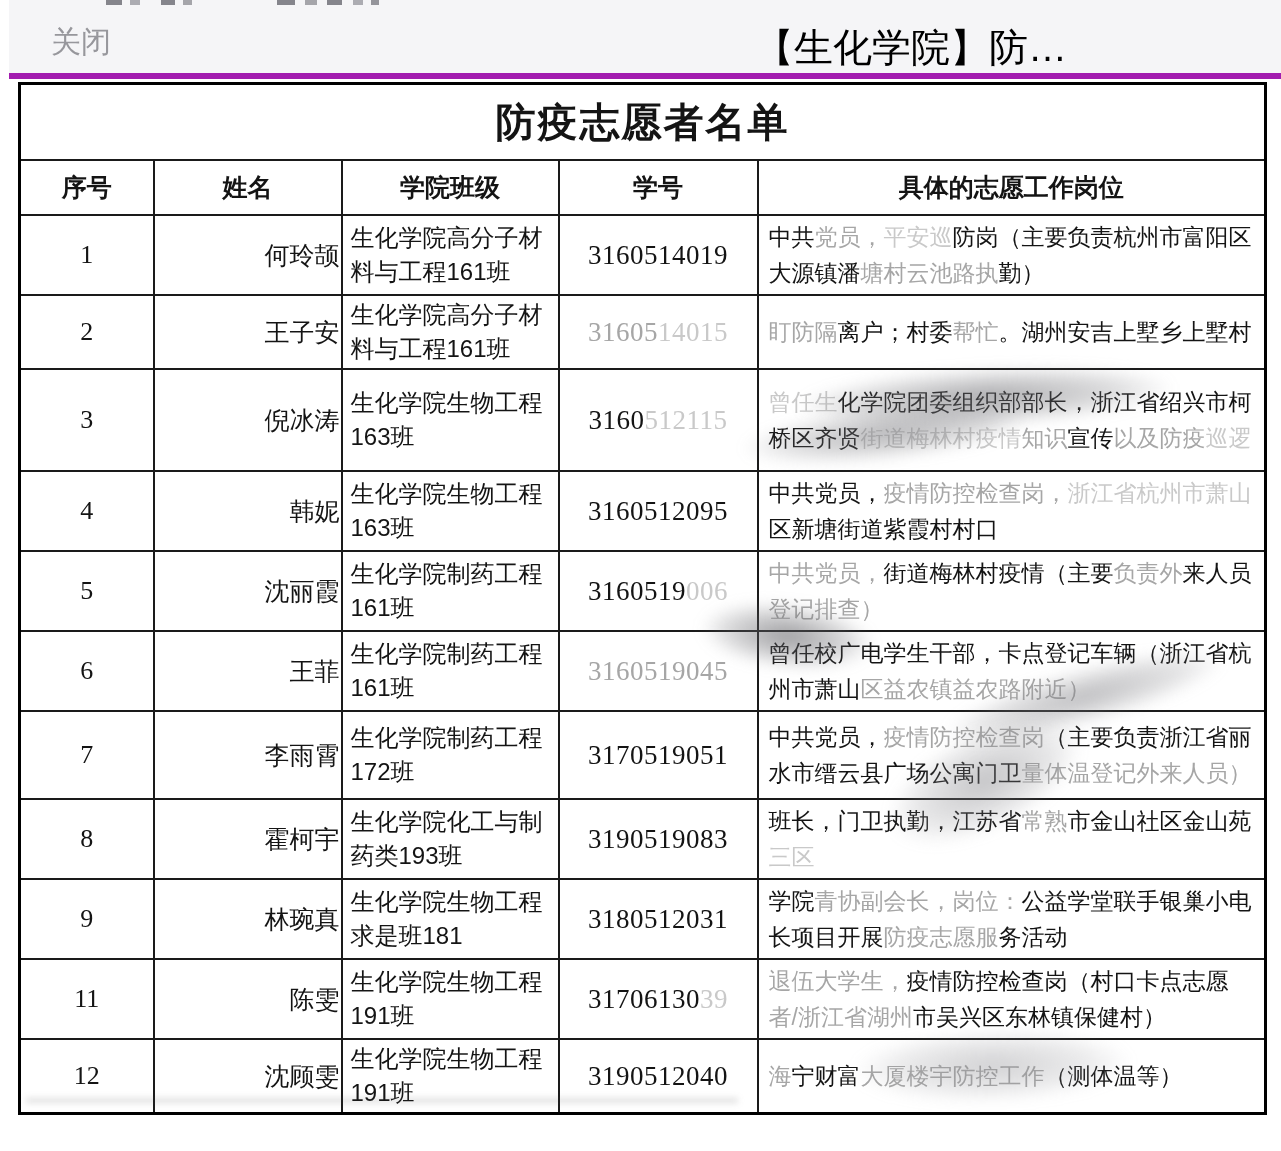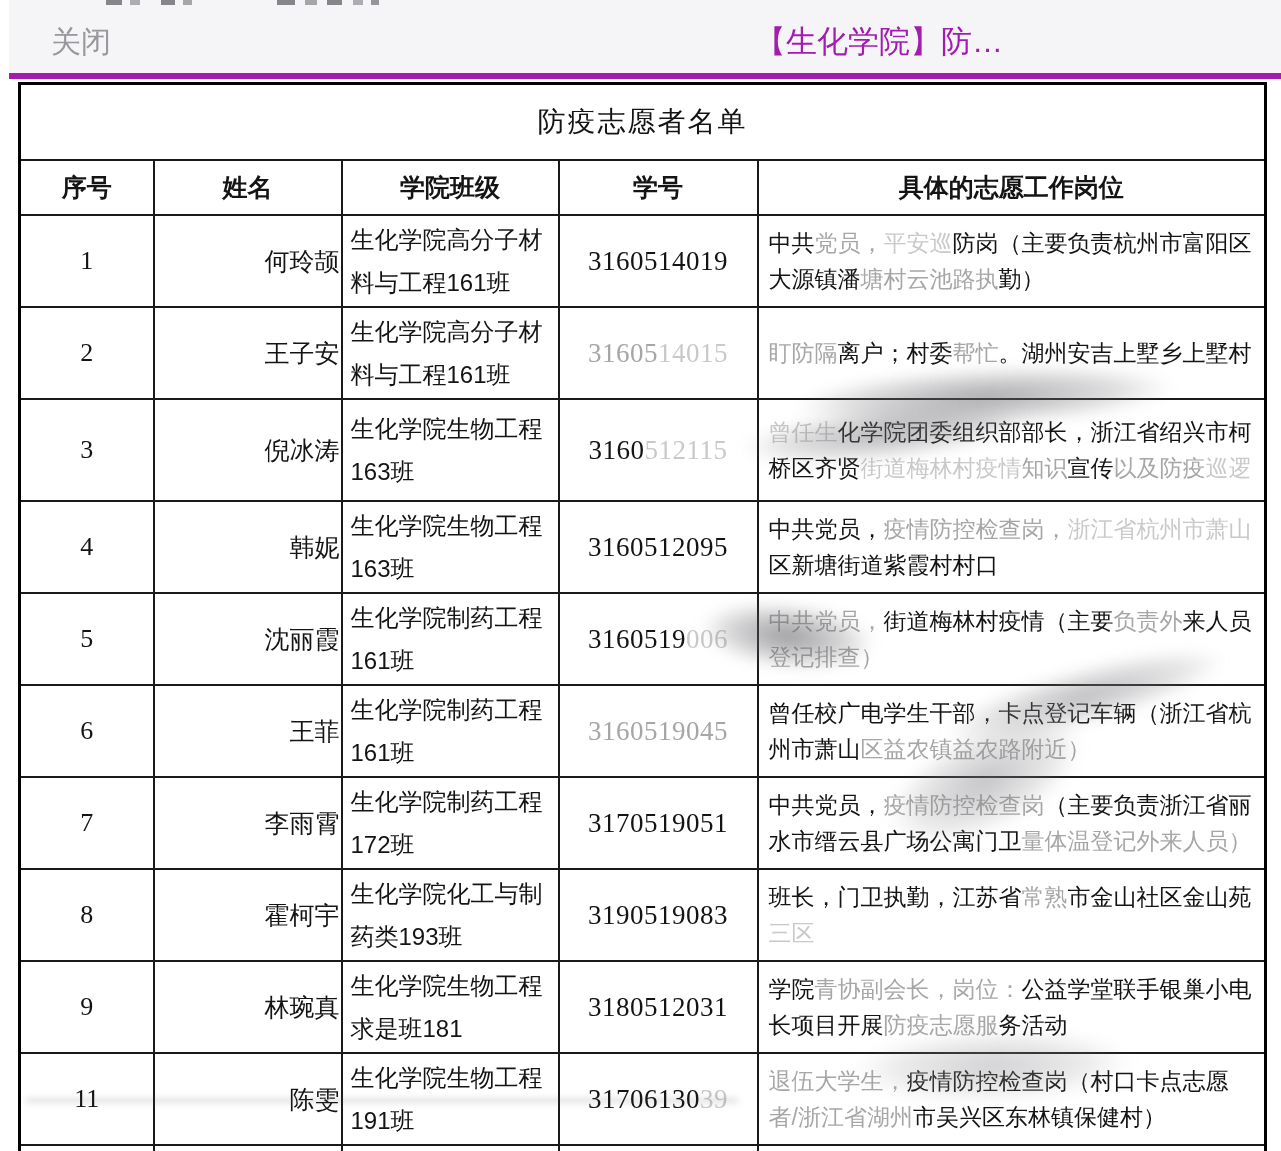--- a/index.html
+++ b/index.html
@@ -3,45 +3,45 @@
 <meta charset="utf-8">
 <style>
   html,body{margin:0;padding:0;background:#ffffff;}
   .screen{position:relative;width:1281px;height:1151px;background:#ffffff;overflow:hidden;
           font-family:"Liberation Sans","DejaVu Sans",sans-serif;color:#141414;}
 
   
   .titlebar{position:absolute;left:9px;top:0;width:1281px;height:73px;background:#f5f5f7;
             border-bottom:6px solid #a21caf;}
   .close-btn{position:absolute;left:42px;top:22px;font-size:30px;color:#97979c;cursor:pointer;}
-  .doc-window-title{position:absolute;left:746px;top:21px;font-size:31px;color:#a21caf;}
+  .doc-window-title{position:absolute;left:746px;top:21px;font-size:39px;color:#000000;}
   .top-artifact{position:absolute;top:0;height:5px;background:#55555e;opacity:.7;}
   .ta1{left:97px;width:16px;}  .ta2{left:121px;width:10px;opacity:.45;}
   .ta3{left:152px;width:14px;} .ta4{left:174px;width:9px;opacity:.5;}
   .ta5{left:268px;width:18px;} .ta6{left:296px;width:12px;opacity:.5;}
   .ta7{left:318px;width:15px;} .ta8{left:344px;width:10px;opacity:.45;}
   .ta9{left:362px;width:8px;opacity:.6;}
 
   
   table.vtable{position:absolute;left:18px;top:82px;width:1246px;border-collapse:collapse;
                table-layout:fixed;background:#fff;}
   table.vtable,table.vtable th,table.vtable td{border:2px solid #1a1a1a;}
   table.vtable{border:3px solid #000;}
-  th.doc-title{height:72px;font-size:28px;font-weight:400;text-align:center;
+  th.doc-title{height:72px;font-size:40px;font-weight:700;text-align:center;
                border-bottom:5px solid #000;letter-spacing:2px;}
   thead th.colhead{height:51px;font-size:25px;font-weight:700;text-align:center;}
   tbody tr{height:68px;}
   tbody tr:nth-child(1){height:70px;}
   tbody tr:nth-child(3){height:102px;}
   tbody tr:nth-child(7){height:88px;}
   tbody tr:nth-child(12){height:64px;}
   td{vertical-align:middle;}
   .cell-no{font-family:"Liberation Serif","DejaVu Serif",serif;font-size:26px;text-align:center;}
   .cell-name{font-size:25px;text-align:right;}
-  .cell-class{font-size:24px;line-height:43px;text-align:left;padding:2px 8px;}
+  .cell-class{font-size:24px;line-height:34px;text-align:left;padding:2px 8px;}
   .cell-sid{font-family:Liberation Serif, serif;font-size:27px;text-align:center;
             letter-spacing:.5px;}
   .cell-pos{font-size:23px;line-height:36px;text-align:left;padding:3px 10px;word-break:break-all;}
   tbody tr:nth-child(12) .cell-pos{text-align:center;}
   .f0{color:#141414;} .f1{color:#a6a6a6;} .f2{color:#c9c9c9;}
 
   
   .smudge{position:absolute;border-radius:50%;filter:blur(7px);pointer-events:none;}
   .sm1{left:795px;top:368px;width:380px;height:58px;transform:rotate(-3deg);
        background:radial-gradient(closest-side,rgba(100,100,105,.55),rgba(120,120,125,.25) 70%,transparent);}

